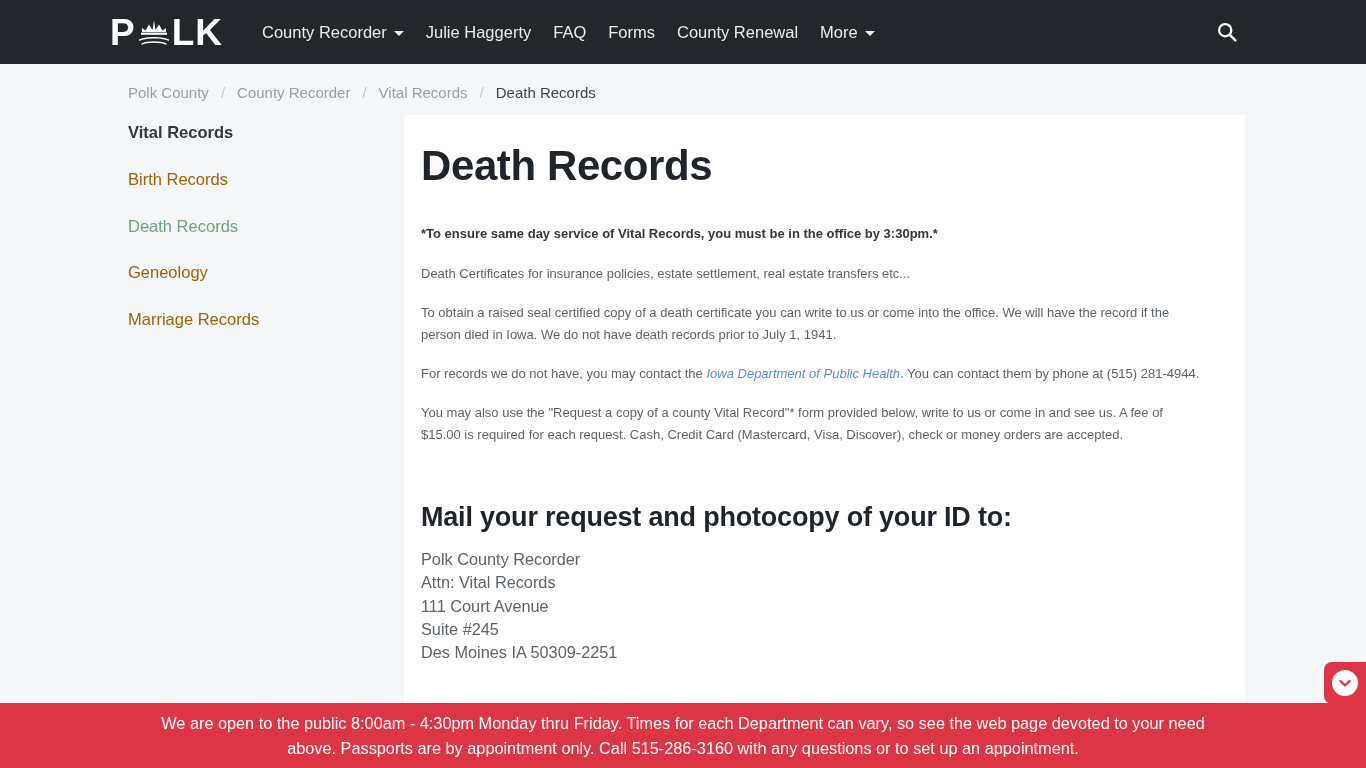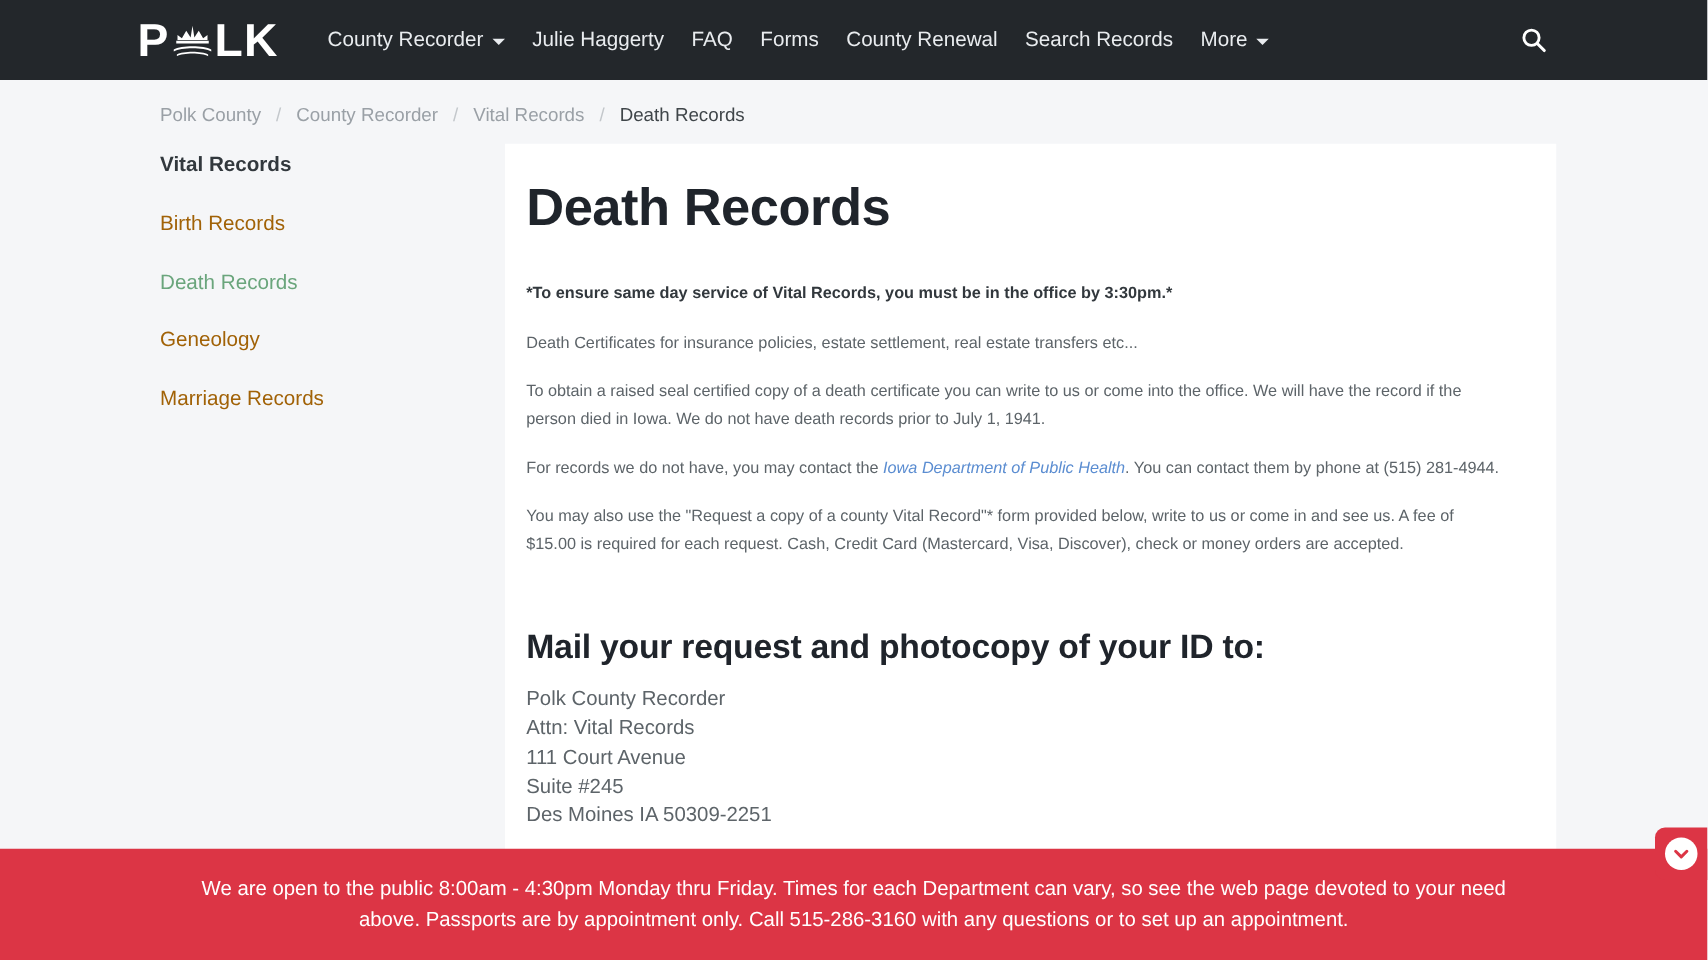--- a/index.html
+++ b/index.html
@@ -190,21 +190,21 @@
 
   
   .alert-bar {
     position: absolute;
     left: 0; right: 0; bottom: 0;
     background: #dc3545;
     color: #ffffff;
     text-align: center;
     font-size: 16.3px;
     line-height: 1.5;
-    padding: 20px 140px;
+    padding: 8px 140px;
     z-index: 20;
   }
 
   
   .float-btn {
     position: absolute;
     right: 0;
     bottom: 64px;
     width: 42px;
     height: 42px;
@@ -257,23 +257,20 @@
     <a class="nav-item">
       <span>FAQ</span>
     </a>
     <a class="nav-item">
       <span>Forms</span>
     </a>
     <a class="nav-item">
       <span>County Renewal</span>
     </a>
     <a class="nav-item">
-      <span>Search Records</span>
-    </a>
-    <a class="nav-item">
       <span>More</span>
       <span class="caret"></span>
     </a>
   </nav>
 
   <div class="nav-search">
     <svg width="22" height="22" viewBox="0 0 22 22" aria-hidden="true">
       <circle cx="9.2" cy="9.2" r="6.1" fill="none" stroke="#ffffff" stroke-width="2.3"></circle>
       <line x1="13.8" y1="13.8" x2="19.4" y2="19.4" stroke="#ffffff" stroke-width="2.5" stroke-linecap="round"></line>
     </svg>

